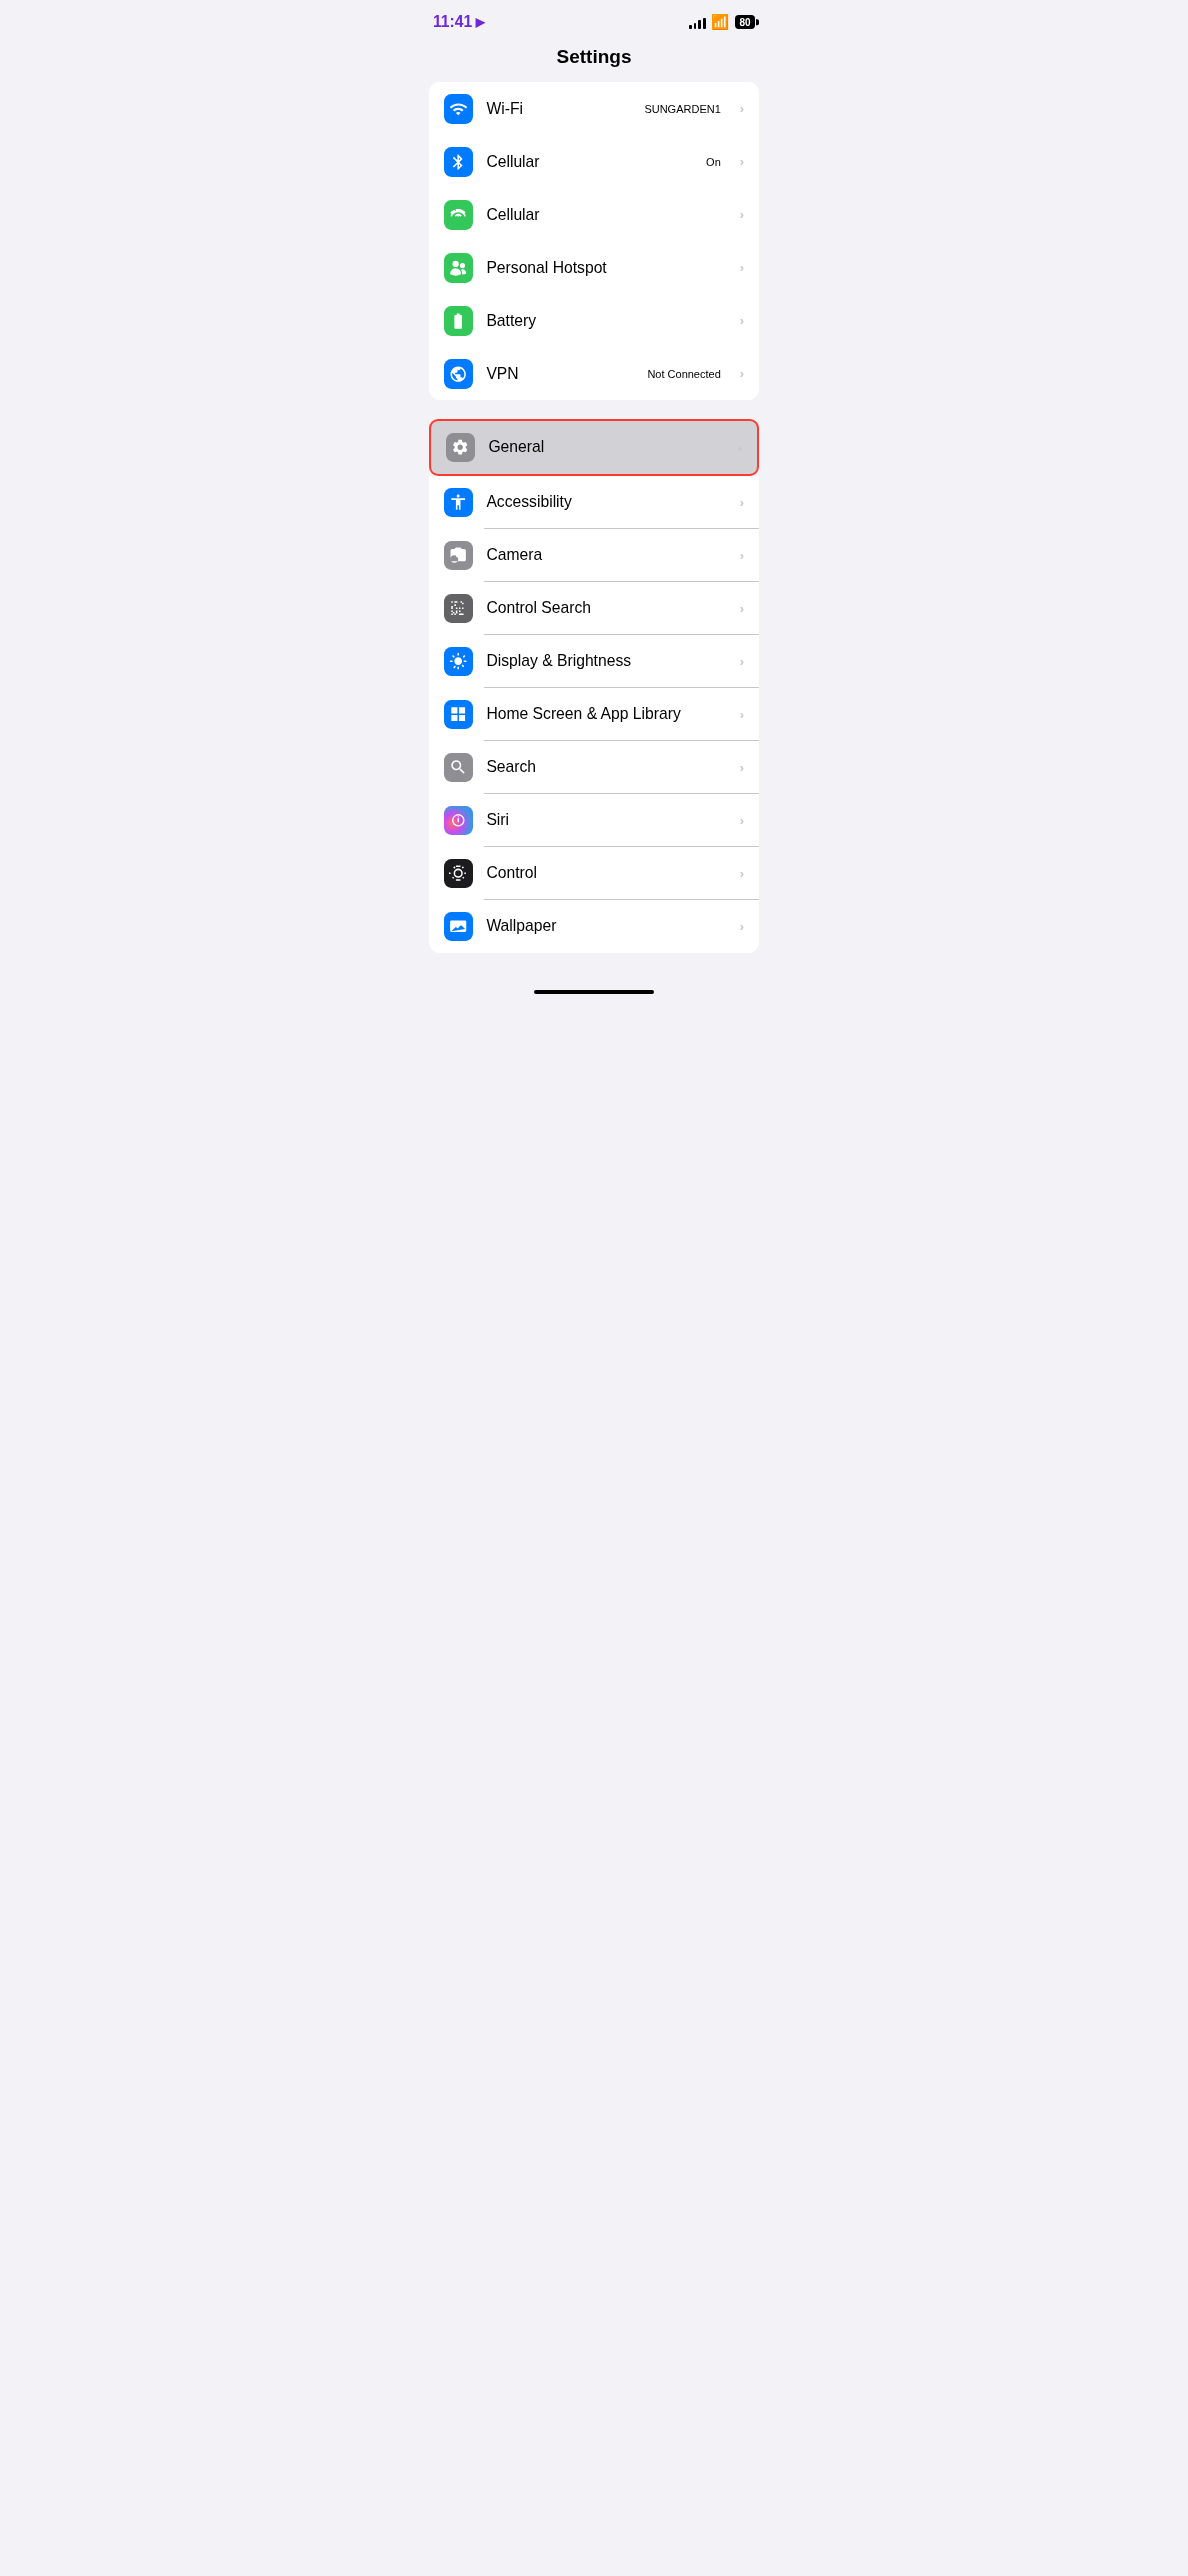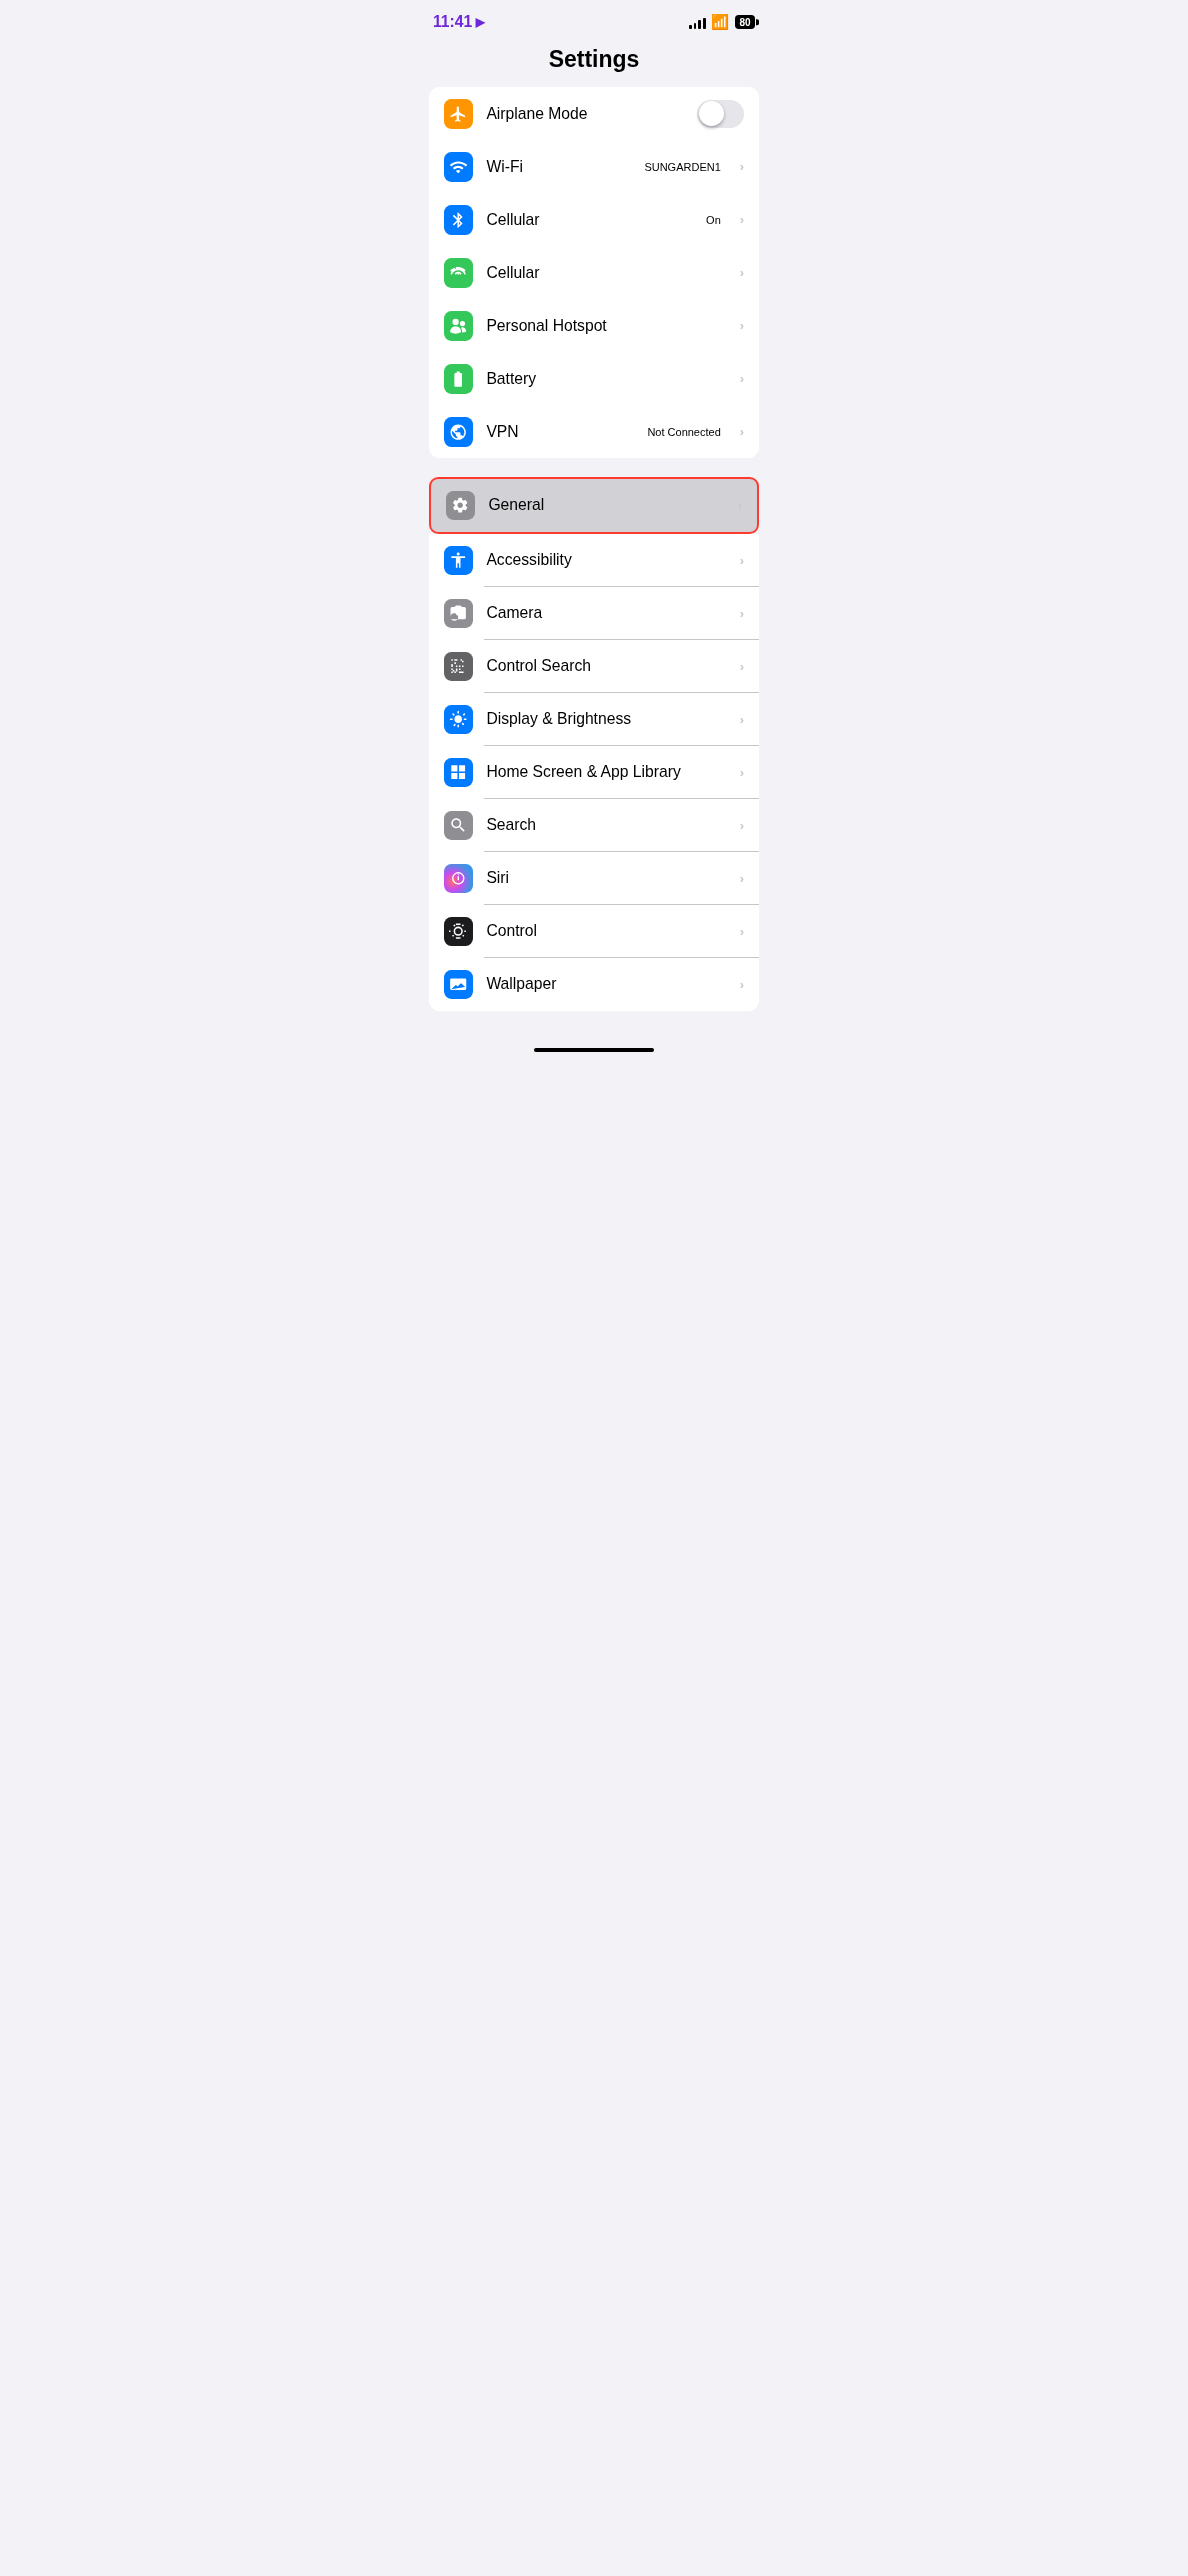--- a/index.html
+++ b/index.html
@@ -76,21 +76,21 @@
       transform: translateY(-50%);
       width: 2.8px;
       height: 5.5px;
       background: #000;
       border-radius: 0 1.8px 1.8px 0;
     }
 
     
     .page-title {
       text-align: center;
-      font-size: 23px;
+      font-size: 19px;
       font-weight: 700;
       color: #000;
       padding: 7.4px 0 14.7px 0;
       background: #f2f2f7;
     }
 
     
     .settings-group {
       background: #fff;
       border-radius: 11px;
@@ -261,31 +261,20 @@
     <div class="battery-icon">
       <span>80</span>
     </div>
   </div>
 </div>
 
 <div class="page-title">Settings</div>
 
 <div class="settings-group">
 
-  <div class="settings-row">
-    <div class="row-icon bg-orange">
-      <svg class="icon-svg" viewBox="0 0 24 24">
-        <path d="M21 16v-2l-8-5V3.5c0-.83-.67-1.5-1.5-1.5S10 2.67 10 3.5V9l-8 5v2l8-2.5V19l-2 1.5V22l3.5-1 3.5 1v-1.5L13 19v-5.5l8 2.5z"></path>
-      </svg>
-    </div>
-    <span class="row-label">Airplane Mode</span>
-    <div class="toggle">
-      <div class="toggle-knob"></div>
-    </div>
-  </div>
 
   <div class="settings-row">
     <div class="row-icon bg-blue">
       <svg class="icon-svg" viewBox="0 0 24 24">
         <path d="M1 9l2 2c5.1-5.1 13.9-5.1 19 0l2-2C16.9 2.9 7.1 2.9 1 9zm8 8l3 3 3-3c-1.7-1.7-4.3-1.7-6 0zm-4-4l2 2c2.8-2.8 7.2-2.8 10 0l2-2C15.1 9.1 8.9 9.1 5 13z"></path>
       </svg>
     </div>
     <span class="row-label">Wi-Fi</span>
     <span class="row-value">SUNGARDEN1</span>
     <span class="chevron">›</span>

